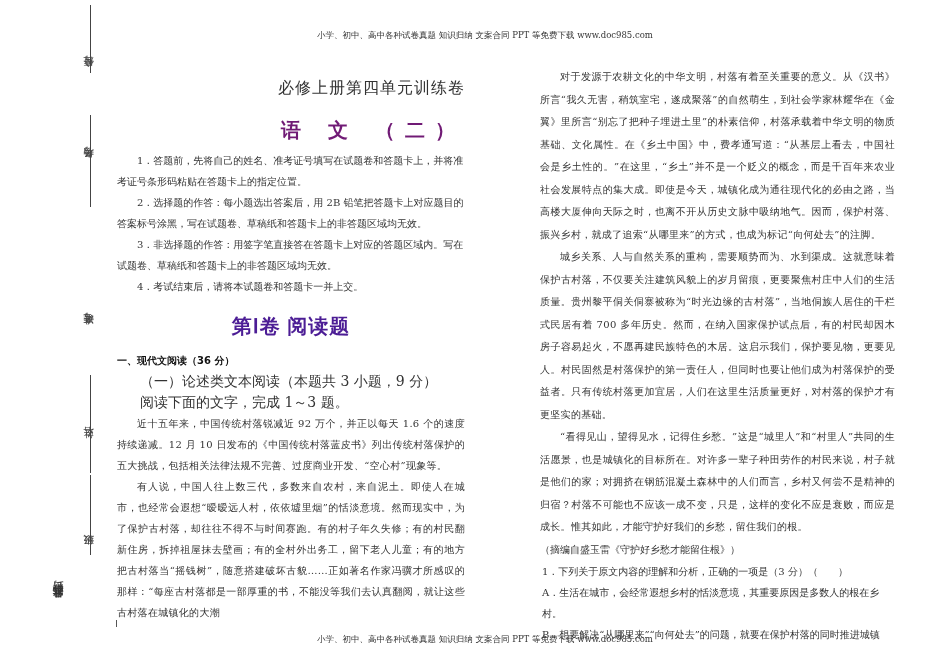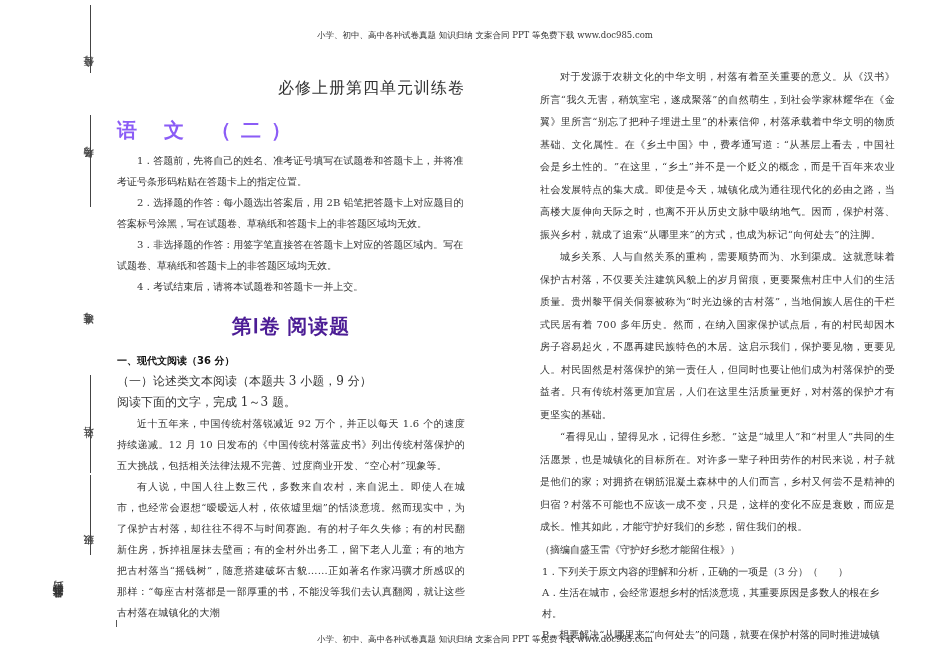--- a/index.html
+++ b/index.html
@@ -11,29 +11,29 @@
 
     
     .margin-line { position: absolute; left: 90px; width: 1px; background: #444; }
     .vlabel { position: absolute; writing-mode: vertical-rl; transform: rotate(180deg); font-size: 10.5px; color: #444; letter-spacing: 1px; }
     .vlabel-seal { position: absolute; writing-mode: vertical-rl; transform: rotate(180deg); font-size: 11px; color: #333; letter-spacing: 1px; }
 
     .col-left { position: absolute; left: 117px; top: 70px; width: 348px; }
     .col-right { position: absolute; left: 540px; top: 66px; width: 355px; }
 
     .exam-subtitle { text-align: right; font-size: 16px; color: #333; margin-top: 8px; letter-spacing: 1px; }
-    .exam-title { text-align: left; font-family: "DejaVu Sans", "Liberation Sans", sans-serif; font-weight: bold; font-size: 20px; margin-top: 18px; letter-spacing: 10px; color: #8b5cf6; }
+    .exam-title { text-align: right; font-family: "DejaVu Sans", "Liberation Sans", sans-serif; font-weight: bold; font-size: 20px; margin-top: 18px; letter-spacing: 10px; color: #701a75; }
     .notice-head { font-family: "DejaVu Sans", "Liberation Sans", sans-serif; font-weight: bold; font-size: 10px; margin-top: 24px; color: #111; }
     .notice-item { font-size: 10px; line-height: 21px; color: #333; }
     .notice-list { margin-top: 6px; }
     .indent { text-indent: 2em; }
 
     .section-title { text-align: center; font-family: Liberation Sans, sans-serif; font-weight: bold; font-size: 20px; margin-top: 16px; color: #4c1d95; letter-spacing: 1px; }
     .part-title { font-family: "DejaVu Sans", "Liberation Sans", sans-serif; font-weight: bold; font-size: 10px; margin-top: 10px; color: #111; line-height: 21px; }
-    .plain { font-size: 12px; line-height: 21px; color: #333; }
+    .plain { font-size: 14px; line-height: 21px; color: #333; margin-left: 23px; }
 
     .passage p { font-size: 10px; line-height: 21px; color: #333; text-align: justify; letter-spacing: 0.3px; }
     .passage-right p { font-size: 10px; line-height: 22.5px; color: #333; text-align: justify; letter-spacing: 0.3px; }
     .citation { text-align: left; font-size: 10px; line-height: 22px; color: #333; padding-right: 8px; }
     .question { font-size: 10px; line-height: 21px; color: #333; padding-left: 2px; }
     .opt { font-size: 10px; line-height: 21px; color: #333; padding-left: 2px; }
     .tick { position: absolute; left: 116px; top: 620px; width: 1px; height: 7px; background: #555; }
   </style>
 </head>
 <body>

